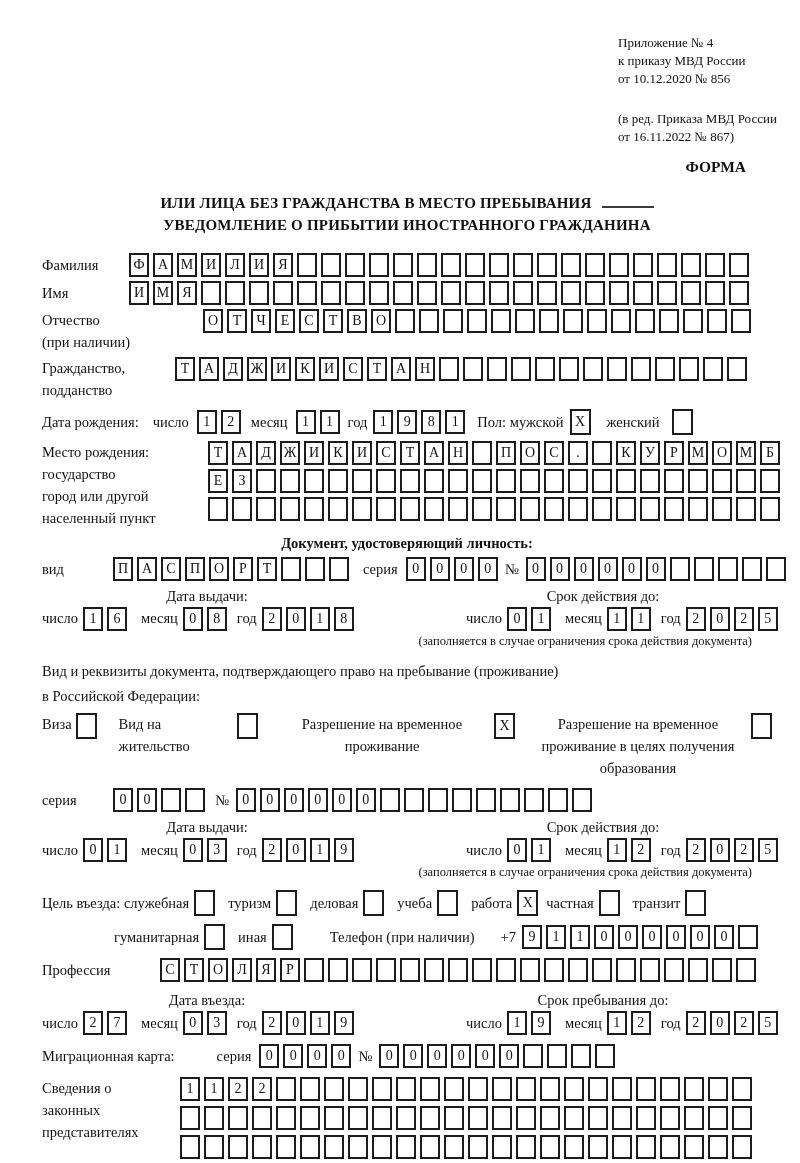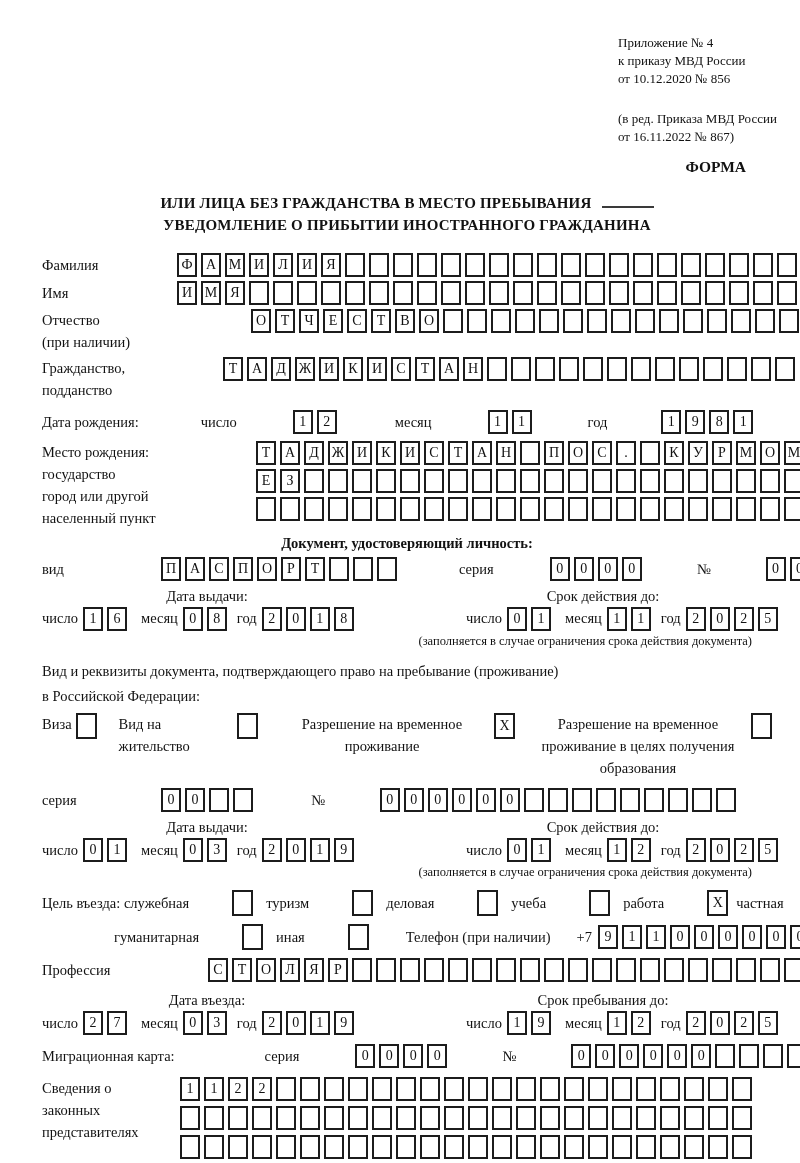--- a/index.html
+++ b/index.html
@@ -26,21 +26,21 @@
     display:inline-block;box-sizing:border-box;flex:none;
     width:20px;height:24px;border:2px solid #1c1c1c;margin-right:4px;
     text-align:center;font-size:14px;line-height:20px;background:#fff;
   }
   .chk{
     display:inline-block;box-sizing:border-box;flex:none;
     width:21px;height:26px;border:2px solid #1c1c1c;
     text-align:center;font-size:14px;line-height:22px;vertical-align:middle;background:#fff;
   }
 
-  .frow{display:flex;align-items:flex-start;margin-top:4px;gap:48px;}
+  .frow{display:flex;align-items:flex-start;margin-top:4px;}
   .flabel{flex:none;font-size:14.5px;line-height:24px;}
   .lw87{width:87px;}  .lw133{width:133px;} .lw161{width:161px;}
   .lw71{width:71px;}  .lw118{width:118px;} .lw166{width:166px;} .lw138{width:138px;}
   .ml2{display:block;line-height:22px;}
 
   .inline-lbl{line-height:26px;white-space:nowrap;}
 
   
   .twocol{display:flex;margin-top:2px;}
   .colL{width:392px;flex:none;}
@@ -53,21 +53,21 @@
 
   .intro{font-size:14.5px;margin-top:10px;line-height:1.75;}
 
   .visa-row{display:flex;align-items:flex-start;margin-top:4px;}
   .visa-row .opt{display:flex;align-items:flex-start;}
   .optlbl{line-height:22px;}
   .optlbl.center{display:inline-block;text-align:center;}
   .w215{width:212px;} .w218{width:218px;}
 
   .purpose-row{display:flex;align-items:center;margin-top:10px;white-space:nowrap;}
-  .pp{display:flex;align-items:flex-start;margin-right:13px;gap:38px;}
+  .pp{display:flex;align-items:flex-start;margin-right:13px;}
   .pp .optlbl{margin-right:5px;line-height:26px;}
 
   .legal{display:flex;margin-top:8px;}
   .legal-rows .boxes{margin-bottom:5px;display:flex;}
 
   .mt6{margin-top:6px;} .mt8{margin-top:8px;} .mt10{margin-top:10px;}
   .mt16{margin-top:16px;}
   .center-bold{font-weight:bold;text-align:center;font-size:14.5px;margin-top:6px;}
 </style>
 </head>

